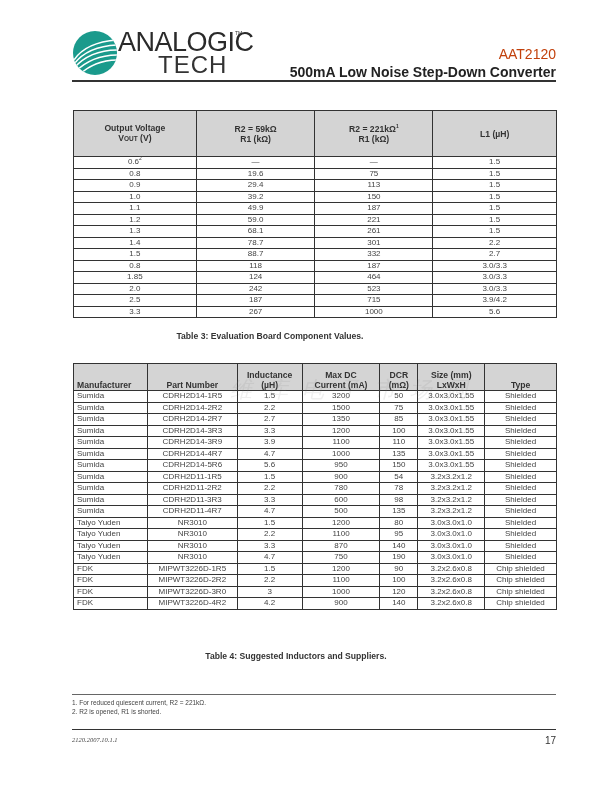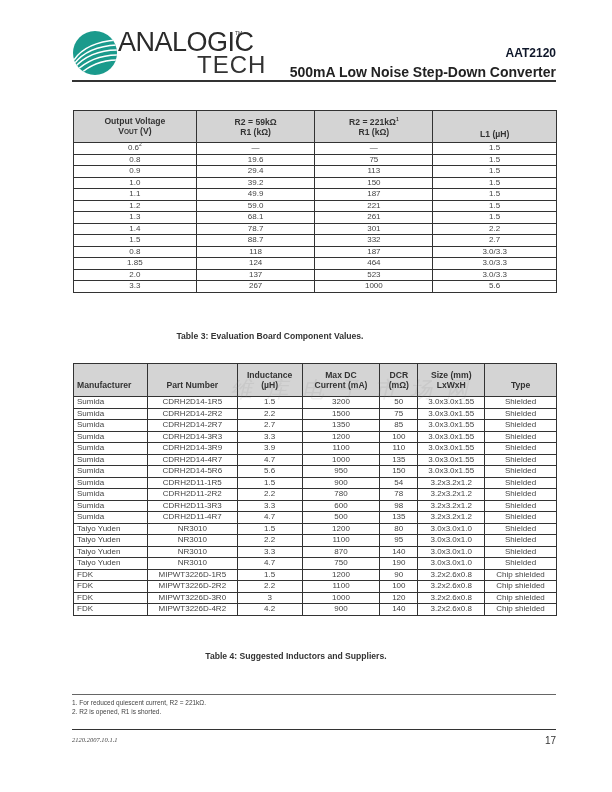--- a/index.html
+++ b/index.html
@@ -5,37 +5,37 @@
   html, body { margin: 0; padding: 0; background: #ffffff; }
   body { width: 612px; height: 792px; position: relative; overflow: hidden;
          font-family: "Liberation Sans", sans-serif; color: #333; }
 
   .logo { position: absolute; left: 72px; top: 28px; width: 190px; height: 50px; }
   .logo-mark { position: absolute; left: 0; top: 2px; width: 46px; height: 46px; }
   .logo-text1 { position: absolute; left: 46px; top: 1px; font-size: 27px; letter-spacing: -0.5px;
                 color: #2a2a2a; font-family: "Liberation Sans", sans-serif; line-height: 27px; }
   .logo-tm { position: absolute; left: 163px; top: 2px; font-size: 5px; color: #333; }
   .logo-text2 { position: absolute; left: 86px; top: 25px; font-size: 24px; font-weight: 300;
-                color: #333; letter-spacing: 1px; line-height: 24px; margin-left: 39px; }
-
-  .part-number { position: absolute; right: 56px; top: 46px; font-size: 12px; font-weight: bold; color: #0f172a; }
+                color: #333; letter-spacing: 1px; line-height: 24px; }
+
+  .part-number { position: absolute; right: 56px; top: 46px; font-size: 14px; font-weight: normal; color: #c2410c; }
   .subtitle { position: absolute; right: 56px; top: 64px; font-size: 14px; font-weight: bold; color: #222; }
   .header-rule { position: absolute; left: 72px; right: 56px; top: 80px; height: 1.5px; background: #333; }
 
   table { border-collapse: collapse; position: absolute; left: 73px; width: 484px;
           font-size: 8px; color: #444; }
   table td, table th { border: 1px solid #333; padding: 0 3px; line-height: 10.5px; height: 10.5px; }
   table th { background: #d4d4d4; color: #333; font-weight: bold; font-size: 8.6px; line-height: 10px; margin-left: 14px; }
   .t3 { top: 110px; }
   .t3 th { height: 28px; vertical-align: middle; text-align: center; }
   .t3 td { text-align: center; }
-  .t3 th.l1 { vertical-align: bottom; padding-bottom: 3px; }
+  .t3 th.l1 { vertical-align: bottom; padding-bottom: 17px; }
 
   .t4 { top: 363px; }
-  .t4 th { height: 26px; vertical-align: bottom; padding-bottom: 6px; text-align: center; }
+  .t4 th { height: 26px; vertical-align: bottom; padding-bottom: 0; text-align: center; }
   .t4 th.mfr { text-align: left; }
   .t4 td { text-align: center; }
   .t4 td.mfr { text-align: left; }
 
   .caption { position: absolute; left: 0; width: 540px; text-align: center; font-size: 8.6px;
              font-weight: bold; color: #333; }
   .cap3 { top: 331px; }
   .cap4 { top: 651px; padding-left: 26px; }
 
   .watermark { position: absolute; left: 230px; top: 375px; font-size: 22px; color: rgba(120,120,120,0.12);
@@ -164,23 +164,29 @@
         <td><span>3.0/3.3</span></td>
       </tr>
       <tr>
         <td><span>1.85</span></td>
         <td><span>124</span></td>
         <td><span>464</span></td>
         <td><span>3.0/3.3</span></td>
       </tr>
       <tr>
         <td><span>2.0</span></td>
-        <td><span>137</span></td>
+        <td><span>242</span></td>
         <td><span>523</span></td>
         <td><span>3.0/3.3</span></td>
+      </tr>
+      <tr>
+        <td><span>2.5</span></td>
+        <td><span>187</span></td>
+        <td><span>715</span></td>
+        <td><span>3.9/4.2</span></td>
       </tr>
       <tr>
         <td><span>3.3</span></td>
         <td><span>267</span></td>
         <td><span>1000</span></td>
         <td><span>5.6</span></td>
       </tr>
     </tbody>
 </table>
 

